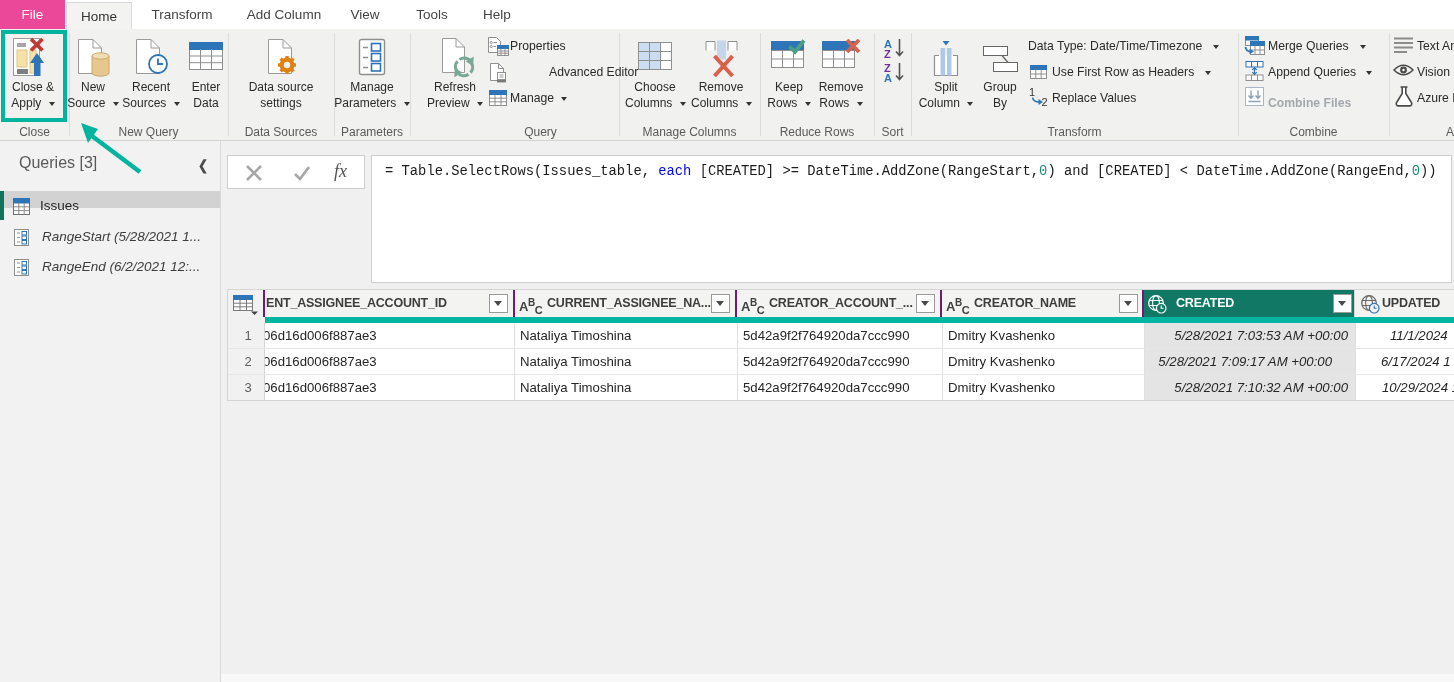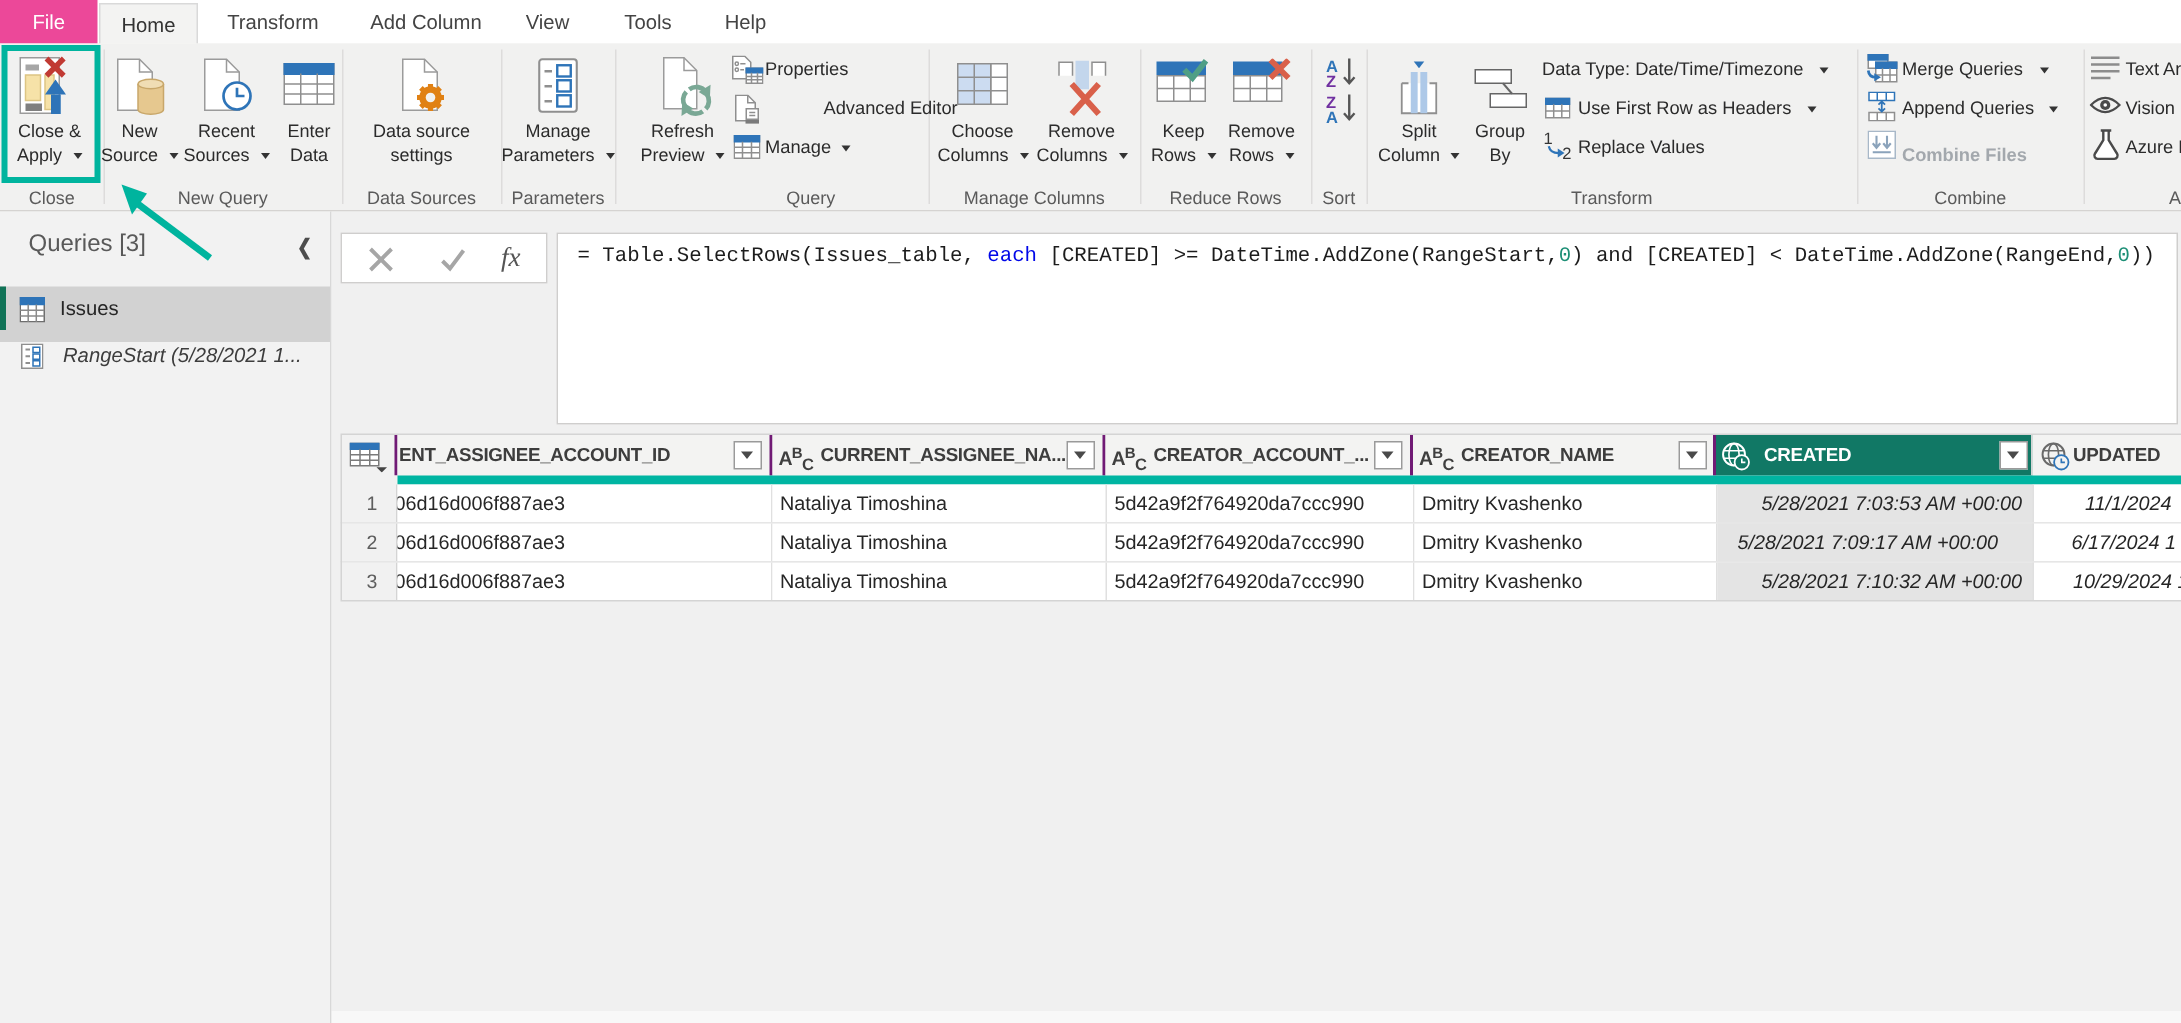--- a/index.html
+++ b/index.html
@@ -24,21 +24,21 @@
   .srow{height:16px;font-size:12.2px;color:#2b2b2b;line-height:16px;white-space:nowrap;}
   .car{display:inline-block;width:0;height:0;border-left:3.5px solid transparent;
        border-right:3.5px solid transparent;border-top:4px solid #333;margin-left:4px;
        position:relative;top:-1px;}
   .dis{color:#a3a8ad;}
   
   #pane{left:0;top:141px;width:220px;height:541px;background:#f2f2f2;
         border-right:1px solid #d8d8d8;box-sizing:content-box;}
   #ptitle{left:19px;top:13px;font-size:16px;color:#595959;}
   #pchev{left:198px;top:17px;font-size:12px;color:#4d4d4d;font-weight:bold;transform:scaleY(1.15);}
-  .qrow{left:0;width:220px;height:37px;}
+  .qrow{left:0;width:220px;height:17px;}
   .qsel{background:#d2d2d2;}
   .qbar{left:0;top:0;width:3.5px;height:29px;background:#117357;}
   .qtext{font-size:13.5px;color:#262626;}
   .qit{font-style:italic;color:#3d3d3d;}
   #fxbox{left:6px;top:14px;width:138px;height:34px;background:#fff;border:1px solid #cfcecd;box-sizing:border-box;}
   #fbar{left:150px;top:14px;width:1081px;height:128px;background:#fff;border:1px solid #cfcecd;box-sizing:border-box;
         font-family:"Liberation Mono",monospace;font-size:13.8px;color:#1c1c1c;}
   #ftext{position:absolute;left:13px;top:8px;white-space:pre;}
   .kw{color:#0007e8;}
   .num{color:#1d8f76;}
@@ -339,20 +339,30 @@
   <div class="abs qrow" style="top:83px;">
     <svg class="abs" style="left:14px;top:5px;" width="15" height="17" viewBox="0 0 15 17">
       <rect x="0.5" y="0.5" width="14" height="16" fill="#fff" stroke="#8f8f8f"></rect>
       <path d="M3 4 H6 M3 8.5 H6 M3 13 H6" stroke="#8f8f8f" stroke-width="1.2"></path>
       <rect x="8" y="2.5" width="4.5" height="3.5" fill="#fff" stroke="#2e74b8"></rect>
       <rect x="8" y="7" width="4.5" height="3.5" fill="#fff" stroke="#2e74b8"></rect>
       <rect x="8" y="11.5" width="4.5" height="3.5" fill="#fff" stroke="#2e74b8"></rect>
     </svg>
     <div class="abs qtext qit" style="left:42px;top:5px;">RangeStart (5/28/2021 1...</div>
   </div>
+  <div class="abs qrow" style="top:113px;">
+    <svg class="abs" style="left:14px;top:5px;" width="15" height="17" viewBox="0 0 15 17">
+      <rect x="0.5" y="0.5" width="14" height="16" fill="#fff" stroke="#8f8f8f"></rect>
+      <path d="M3 4 H6 M3 8.5 H6 M3 13 H6" stroke="#8f8f8f" stroke-width="1.2"></path>
+      <rect x="8" y="2.5" width="4.5" height="3.5" fill="#fff" stroke="#2e74b8"></rect>
+      <rect x="8" y="7" width="4.5" height="3.5" fill="#fff" stroke="#2e74b8"></rect>
+      <rect x="8" y="11.5" width="4.5" height="3.5" fill="#fff" stroke="#2e74b8"></rect>
+    </svg>
+    <div class="abs qtext qit" style="left:42px;top:5px;">RangeEnd (6/2/2021 12:...</div>
+  </div>
 </div>
 
 <div id="mn" class="abs" style="left:221px;top:141px;width:1233px;height:541px;background:#f0f0f0;overflow:hidden;">
 
   <div class="abs" id="fxbox">
     <svg class="abs" style="left:16px;top:7px;" width="20" height="20" viewBox="0 0 20 20">
       <path d="M3 3 L17 17 M17 3 L3 17" stroke="#a6a6a6" stroke-width="2.6"></path>
     </svg>
     <svg class="abs" style="left:64px;top:7px;" width="20" height="20" viewBox="0 0 20 20">
       <path d="M3 11 L8 16 L17 4" stroke="#a6a6a6" stroke-width="2.6" fill="none"></path>

